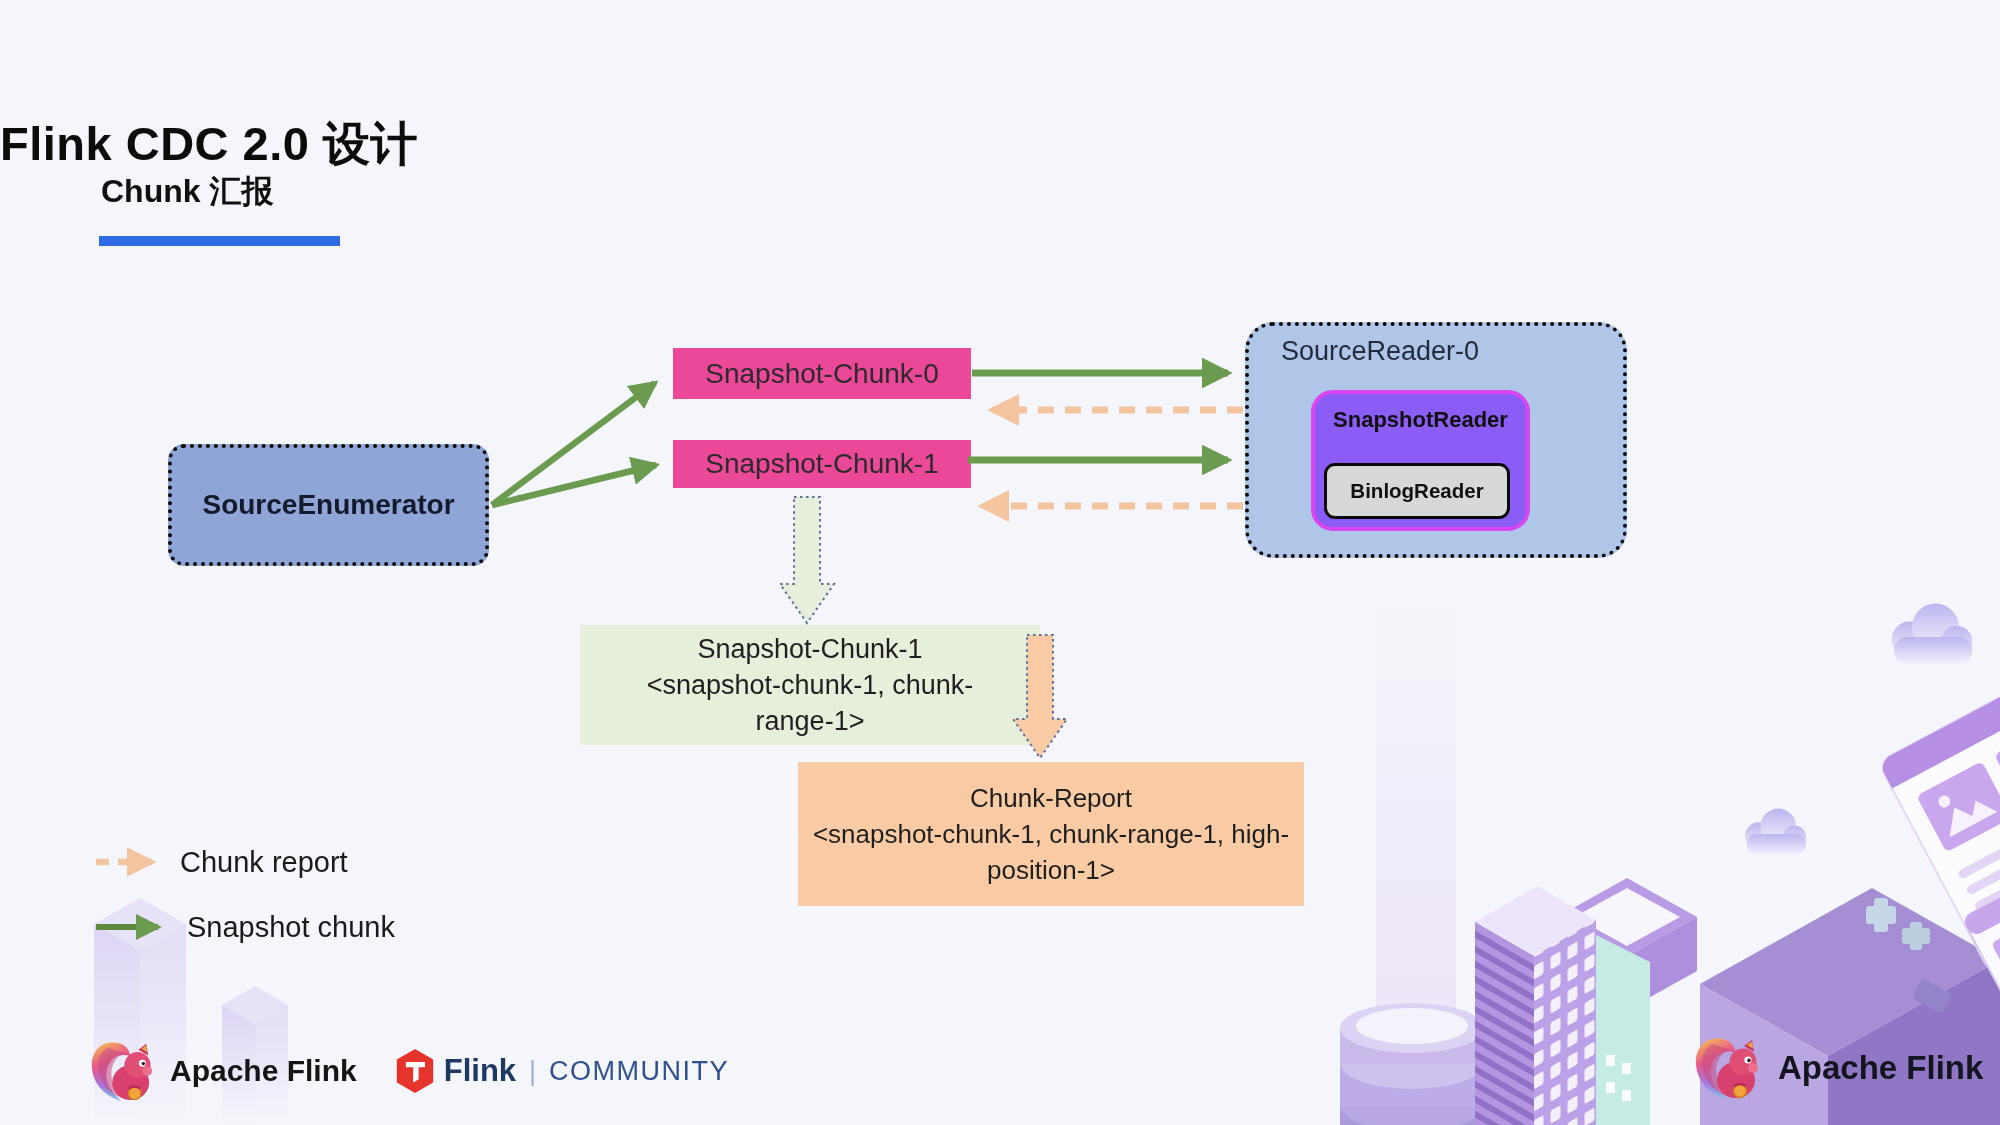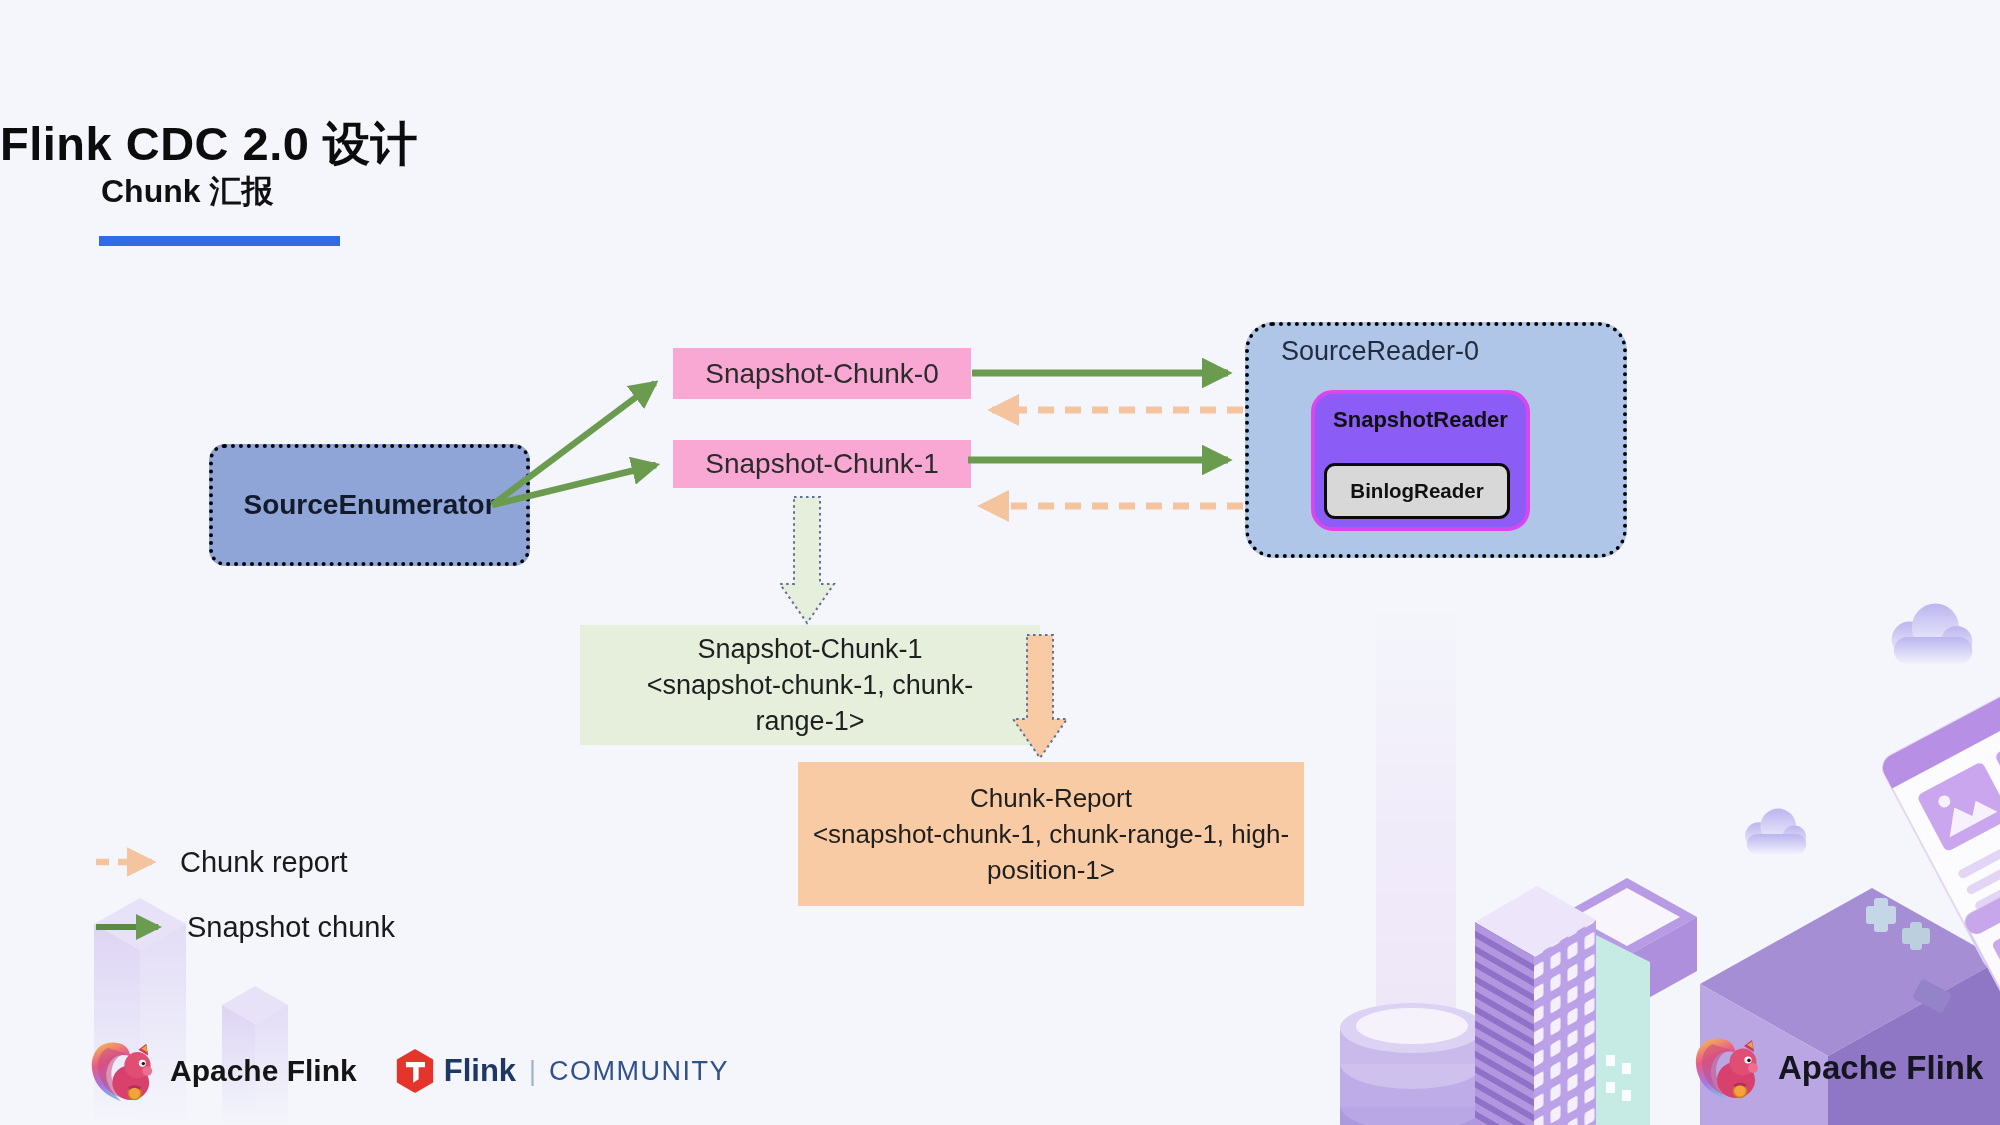--- a/index.html
+++ b/index.html
@@ -23,24 +23,24 @@
   .section-underline {
     position:absolute; left:99px; top:236px; width:241px; height:10px;
     background:#2E6BE5;
   }
 
   .box { position:absolute; box-sizing:border-box; display:flex; align-items:center; justify-content:center; }
 
   .enumerator {
     left:168px; top:444px; width:321px; height:122px;
     background:#8FA5D8; border:4px dotted #050505; border-radius:16px;
-    font-size:28px; font-weight:700; color:#121A2B;margin-left:41px;
+    font-size:28px; font-weight:700; color:#121A2B;
   }
   .chunk {
-    left:673px; width:298px; background:#f9a8d4;
+    left:673px; width:298px; background:#ec4899;
     font-size:28px; color:#2b2b2b;
   }
   .chunk0 { top:348px; height:51px; }
   .chunk1 { top:440px; height:48px; }
 
   .reader {
     left:1245px; top:322px; width:382px; height:236px;
     background:#AFC6E8; border:4px dotted #050505; border-radius:28px;
   }
   .reader-label {

